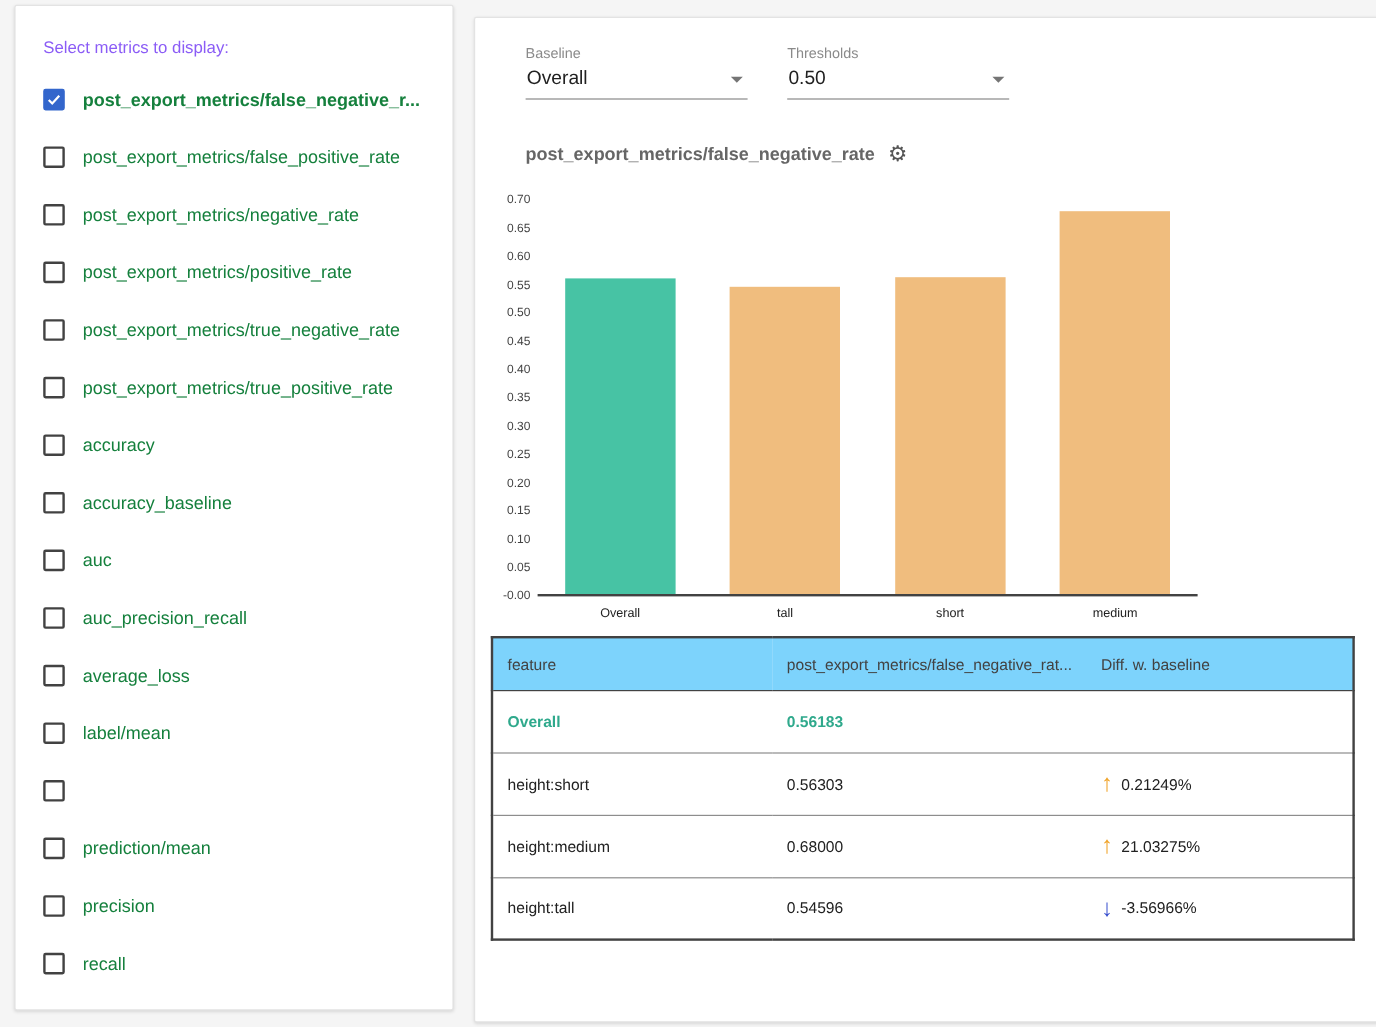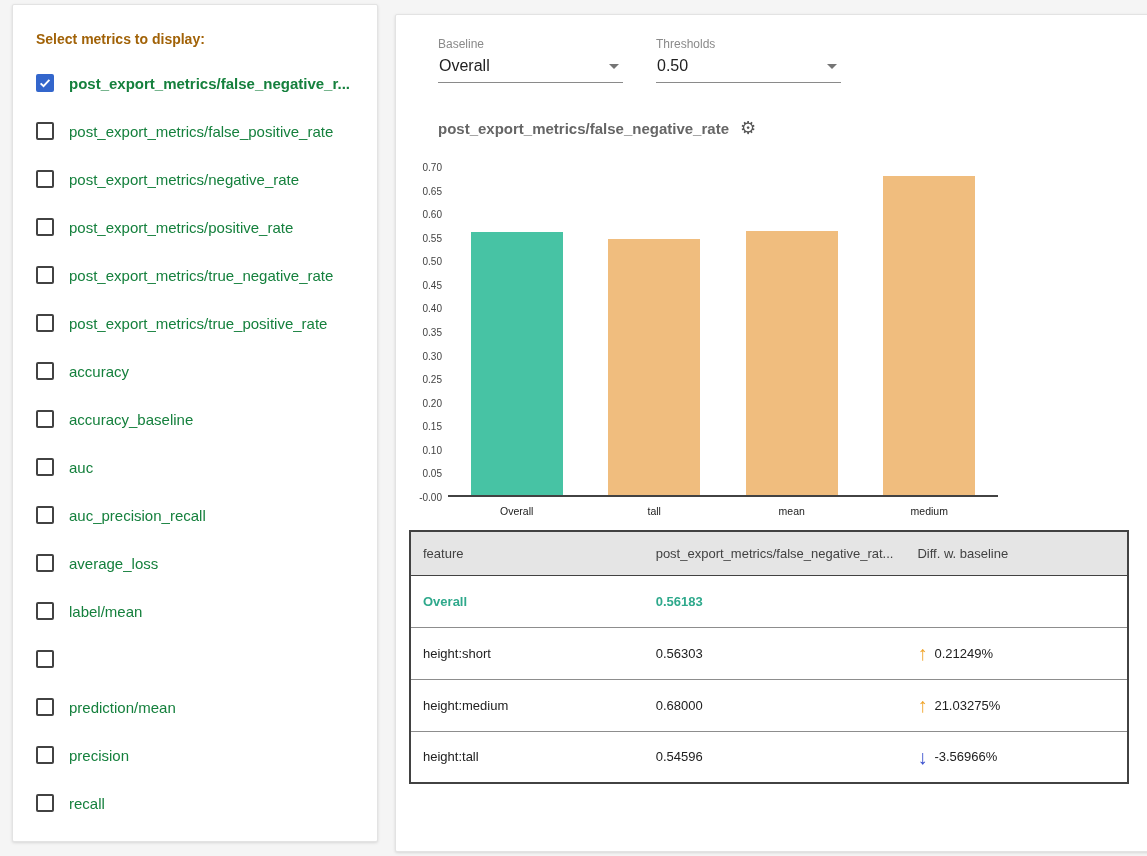--- a/index.html
+++ b/index.html
@@ -13,21 +13,21 @@
   }
   .card {
     position:absolute;
     background:#fff;
     border:1px solid #e3e3e3;
     border-radius:2px;
     box-shadow:0 1px 3px rgba(0,0,0,0.12);
   }
   
   .left-card { left:12px; top:4px; width:366px; height:838px; padding:26px 23px; }
-  .panel-title { font-size:14px; color:#a16207; margin-bottom:12px;font-weight:bold; }
+  .panel-title { font-size:14px; color:#8b5cf6; margin-bottom:12px; }
   .metric-item { height:48px; display:flex; align-items:center; gap:15px; cursor:pointer; }
   .cb {
     width:18px; height:18px; flex:none;
     border:2px solid #424242; border-radius:2px; background:#fff;
     display:flex; align-items:center; justify-content:center;
   }
   .cb.checked { background:var(--cb,#3366cc); border-color:var(--cb,#3366cc); }
   .cb svg { width:14px; height:14px; display:block; }
   .metric-label {
     font-size:15px; color:#15803d;
@@ -74,21 +74,21 @@
   .xlab { flex:1; text-align:center; font-size:10.5px; color:#212121; padding-top:6px; }
 
   
   .metrics-table {
     position:absolute; left:13px; top:515px; width:720px;
     border-collapse:collapse; font-size:13px;
     border:2px solid #424242;
     background:#fff;
   }
   .metrics-table th {
-    background:#e5e5e5; color:#424242; font-weight:normal;
+    background:#7dd3fc; color:#424242; font-weight:normal;
     text-align:left; height:44px; padding:0 12px;
     border-bottom:1px solid #424242;
   }
   .metrics-table td { height:52px; padding:0 12px; color:#212121; }
   .metrics-table tbody tr + tr td { border-top:1px solid #8d8d8d; }
   .metrics-table tbody tr.highlight td { color:var(--hl,#2fa98c); font-weight:bold; }
   .diff-wrap { display:flex; align-items:center; gap:7px; }
   .arrow { font-size:20px; line-height:1; }
   .arrow.up { color:var(--up,#f0a42a); }
   .arrow.down { color:var(--down,#3a50ce); }
@@ -222,21 +222,21 @@
           <div class="bar" style="height: 80.4329%; background: rgb(240, 189, 126);"></div>
         </div>
         <div class="group">
           <div class="bar" style="height: 97.1429%; background: rgb(240, 189, 126);"></div>
         </div>
       </div>
   </div>
   <div class="x-labels">
       <div class="xlab">Overall</div>
       <div class="xlab">tall</div>
-      <div class="xlab">mean</div>
+      <div class="xlab">short</div>
       <div class="xlab">medium</div>
     </div>
 
   <table class="metrics-table">
     <colgroup>
         <col style="width:247px">
         <col style="width:238px">
         <col style="width:235px">
       </colgroup>
     <thead>

